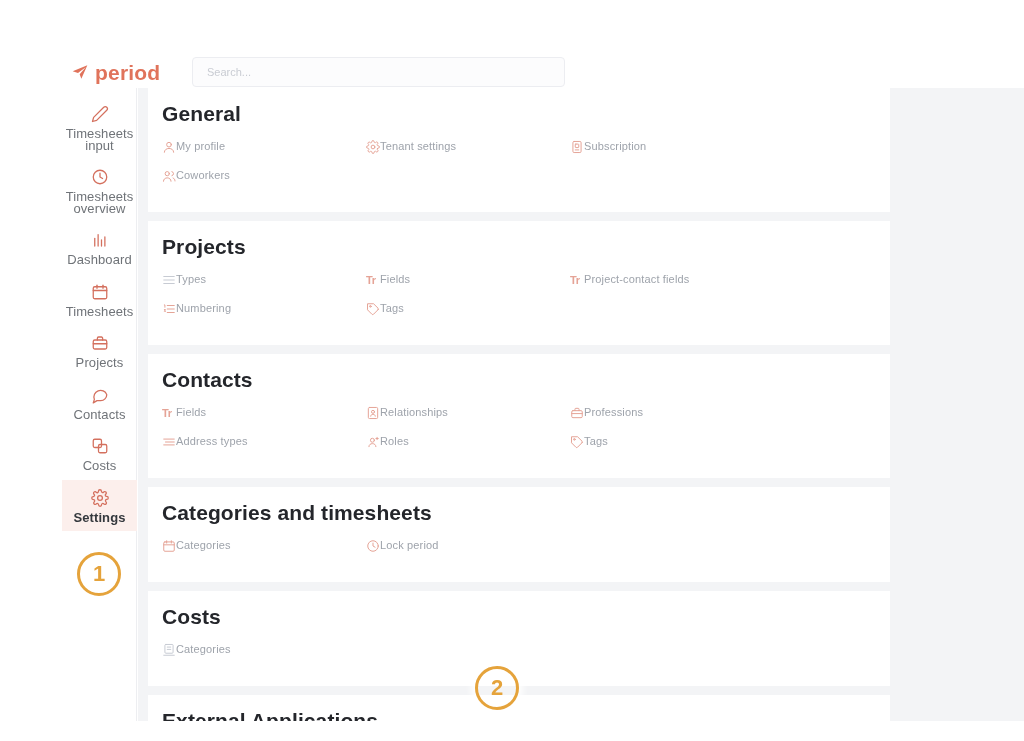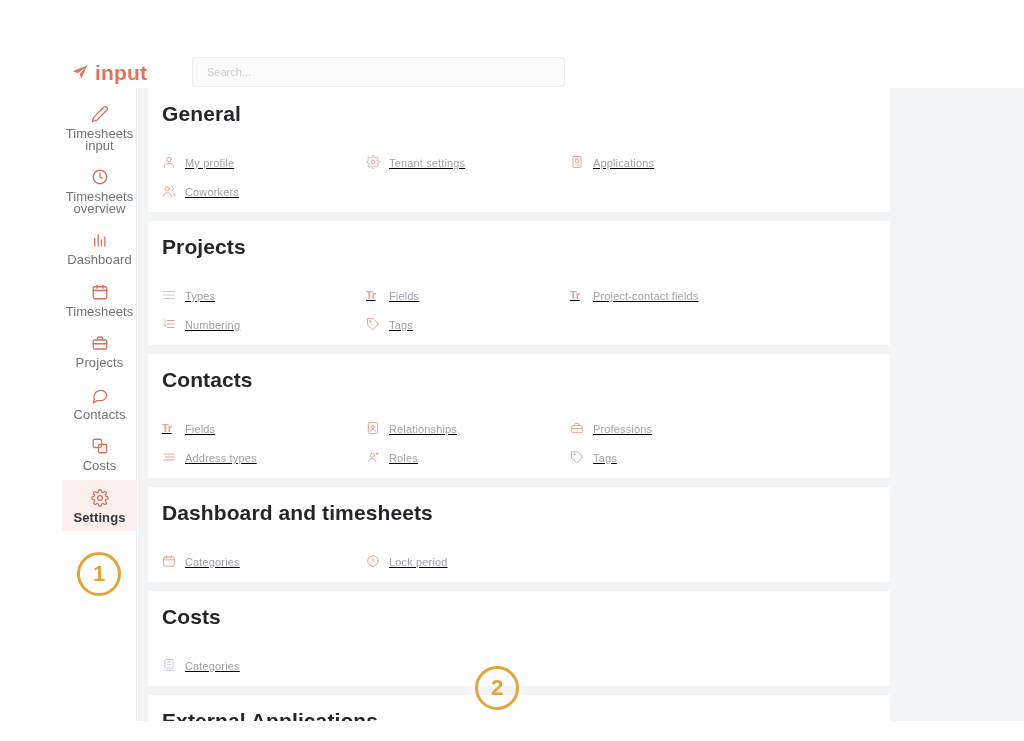--- a/index.html
+++ b/index.html
@@ -161,25 +161,23 @@
   }
 
   .grid {
     display: flex;
     flex-wrap: wrap;
     padding-left: 14px;
   }
   .cell {
     width: 204px;
     display: flex;
-    align-items: flex-end;
-    gap: 9px;
+    align-items: flex-start;
     height: 29px;
     cursor: pointer;
-    text-decoration: underline;
   }
   .cell .ico {
     width: 14px; height: 14px;
     flex: 0 0 14px;
     display: block;
     color: #E5A396;
   }
   .cell .ico.grey { color: #C6CAD2; }
   .cell .lbl {
     font-size: 11px;
@@ -201,21 +199,21 @@
 </head>
 <body>
 
 <div id="app">
 
   <div class="header">
     <div class="brand">
       <svg class="brand-mark" viewBox="0 0 24 24" fill="currentColor">
         <path d="M23 2 L1 11 L9 13.5 L20.5 5 L11.5 15.5 L14 22 Z"></path>
       </svg>
-      <span class="brand-name">input</span>
+      <span class="brand-name">period</span>
     </div>
 
     <div class="search-box">
       <input class="search-input" type="text" placeholder="Search..." style="">
     </div>
   </div>
 
   <div class="sidebar" id="sidebar">
       <div class="side-item">
         <span class="side-icon"><svg viewBox="0 0 24 24" fill="none" stroke="currentColor" stroke-width="1.7" stroke-linecap="round" stroke-linejoin="round">
@@ -295,21 +293,21 @@
                 <path d="M19.4 15a1.6 1.6 0 0 0 .3 1.8l.1.1a2 2 0 1 1-2.8 2.8l-.1-.1a1.6 1.6 0 0 0-1.8-.3 1.6 1.6 0 0 0-1 1.5V21a2 2 0 1 1-4 0v-.1a1.6 1.6 0 0 0-1-1.5 1.6 1.6 0 0 0-1.8.3l-.1.1a2 2 0 1 1-2.8-2.8l.1-.1a1.6 1.6 0 0 0 .3-1.8 1.6 1.6 0 0 0-1.5-1H3a2 2 0 1 1 0-4h.1a1.6 1.6 0 0 0 1.5-1 1.6 1.6 0 0 0-.3-1.8l-.1-.1a2 2 0 1 1 2.8-2.8l.1.1a1.6 1.6 0 0 0 1.8.3 1.6 1.6 0 0 0 1-1.5V3a2 2 0 1 1 4 0v.1a1.6 1.6 0 0 0 1 1.5 1.6 1.6 0 0 0 1.8-.3l.1-.1a2 2 0 1 1 2.8 2.8l-.1.1a1.6 1.6 0 0 0-.3 1.8 1.6 1.6 0 0 0 1.5 1H21a2 2 0 1 1 0 4h-.1a1.6 1.6 0 0 0-1.5 1z"></path>
               </svg></span>
             <span class="lbl">Tenant settings</span>
           </div>
           <div class="cell">
             <span class="ico " style="display:block"><svg viewBox="0 0 24 24" fill="none" stroke="currentColor" stroke-width="1.7" stroke-linecap="round" stroke-linejoin="round">
                 <rect x="5" y="2.5" width="14" height="19" rx="2"></rect>
                 <rect x="9" y="7" width="6" height="6" rx="1"></rect>
                 <path d="M9 17h6"></path>
               </svg></span>
-            <span class="lbl">Applications</span>
+            <span class="lbl">Subscription</span>
           </div>
           <div class="cell">
             <span class="ico " style="display:block"><svg viewBox="0 0 24 24" fill="none" stroke="currentColor" stroke-width="1.7" stroke-linecap="round" stroke-linejoin="round">
                 <circle cx="9" cy="8" r="3.6"></circle>
                 <path d="M2.5 21c0-3.6 3-5.8 6.5-5.8s6.5 2.2 6.5 5.8"></path>
                 <path d="M17 4.5a3.6 3.6 0 0 1 0 7"></path>
                 <path d="M19 15.4c2 .9 3.3 2.6 3.3 5.1"></path>
               </svg></span>
             <span class="lbl">Coworkers</span>
           </div>
@@ -396,21 +394,21 @@
           <div class="cell">
             <span class="ico " style="display:block"><svg viewBox="0 0 24 24" fill="none" stroke="currentColor" stroke-width="1.7" stroke-linecap="round" stroke-linejoin="round">
                 <path d="M20.6 13.3 12.9 21a1.9 1.9 0 0 1-2.7 0l-7.6-7.6V3h10.4l7.6 7.6a1.9 1.9 0 0 1 0 2.7z"></path>
                 <circle cx="7.5" cy="7.5" r="1.4"></circle>
               </svg></span>
             <span class="lbl">Tags</span>
           </div>
         </div>
       </div>
       <div class="card">
-        <div class="card-title">Dashboard and timesheets</div>
+        <div class="card-title">Categories and timesheets</div>
         <div class="grid">
           <div class="cell">
             <span class="ico " style="display:block"><svg viewBox="0 0 24 24" fill="none" stroke="currentColor" stroke-width="1.7" stroke-linecap="round" stroke-linejoin="round">
                 <rect x="3" y="5" width="18" height="16" rx="2"></rect>
                 <path d="M3 10h18"></path>
                 <path d="M8 3v4"></path>
                 <path d="M16 3v4"></path>
               </svg></span>
             <span class="lbl">Categories</span>
           </div>

